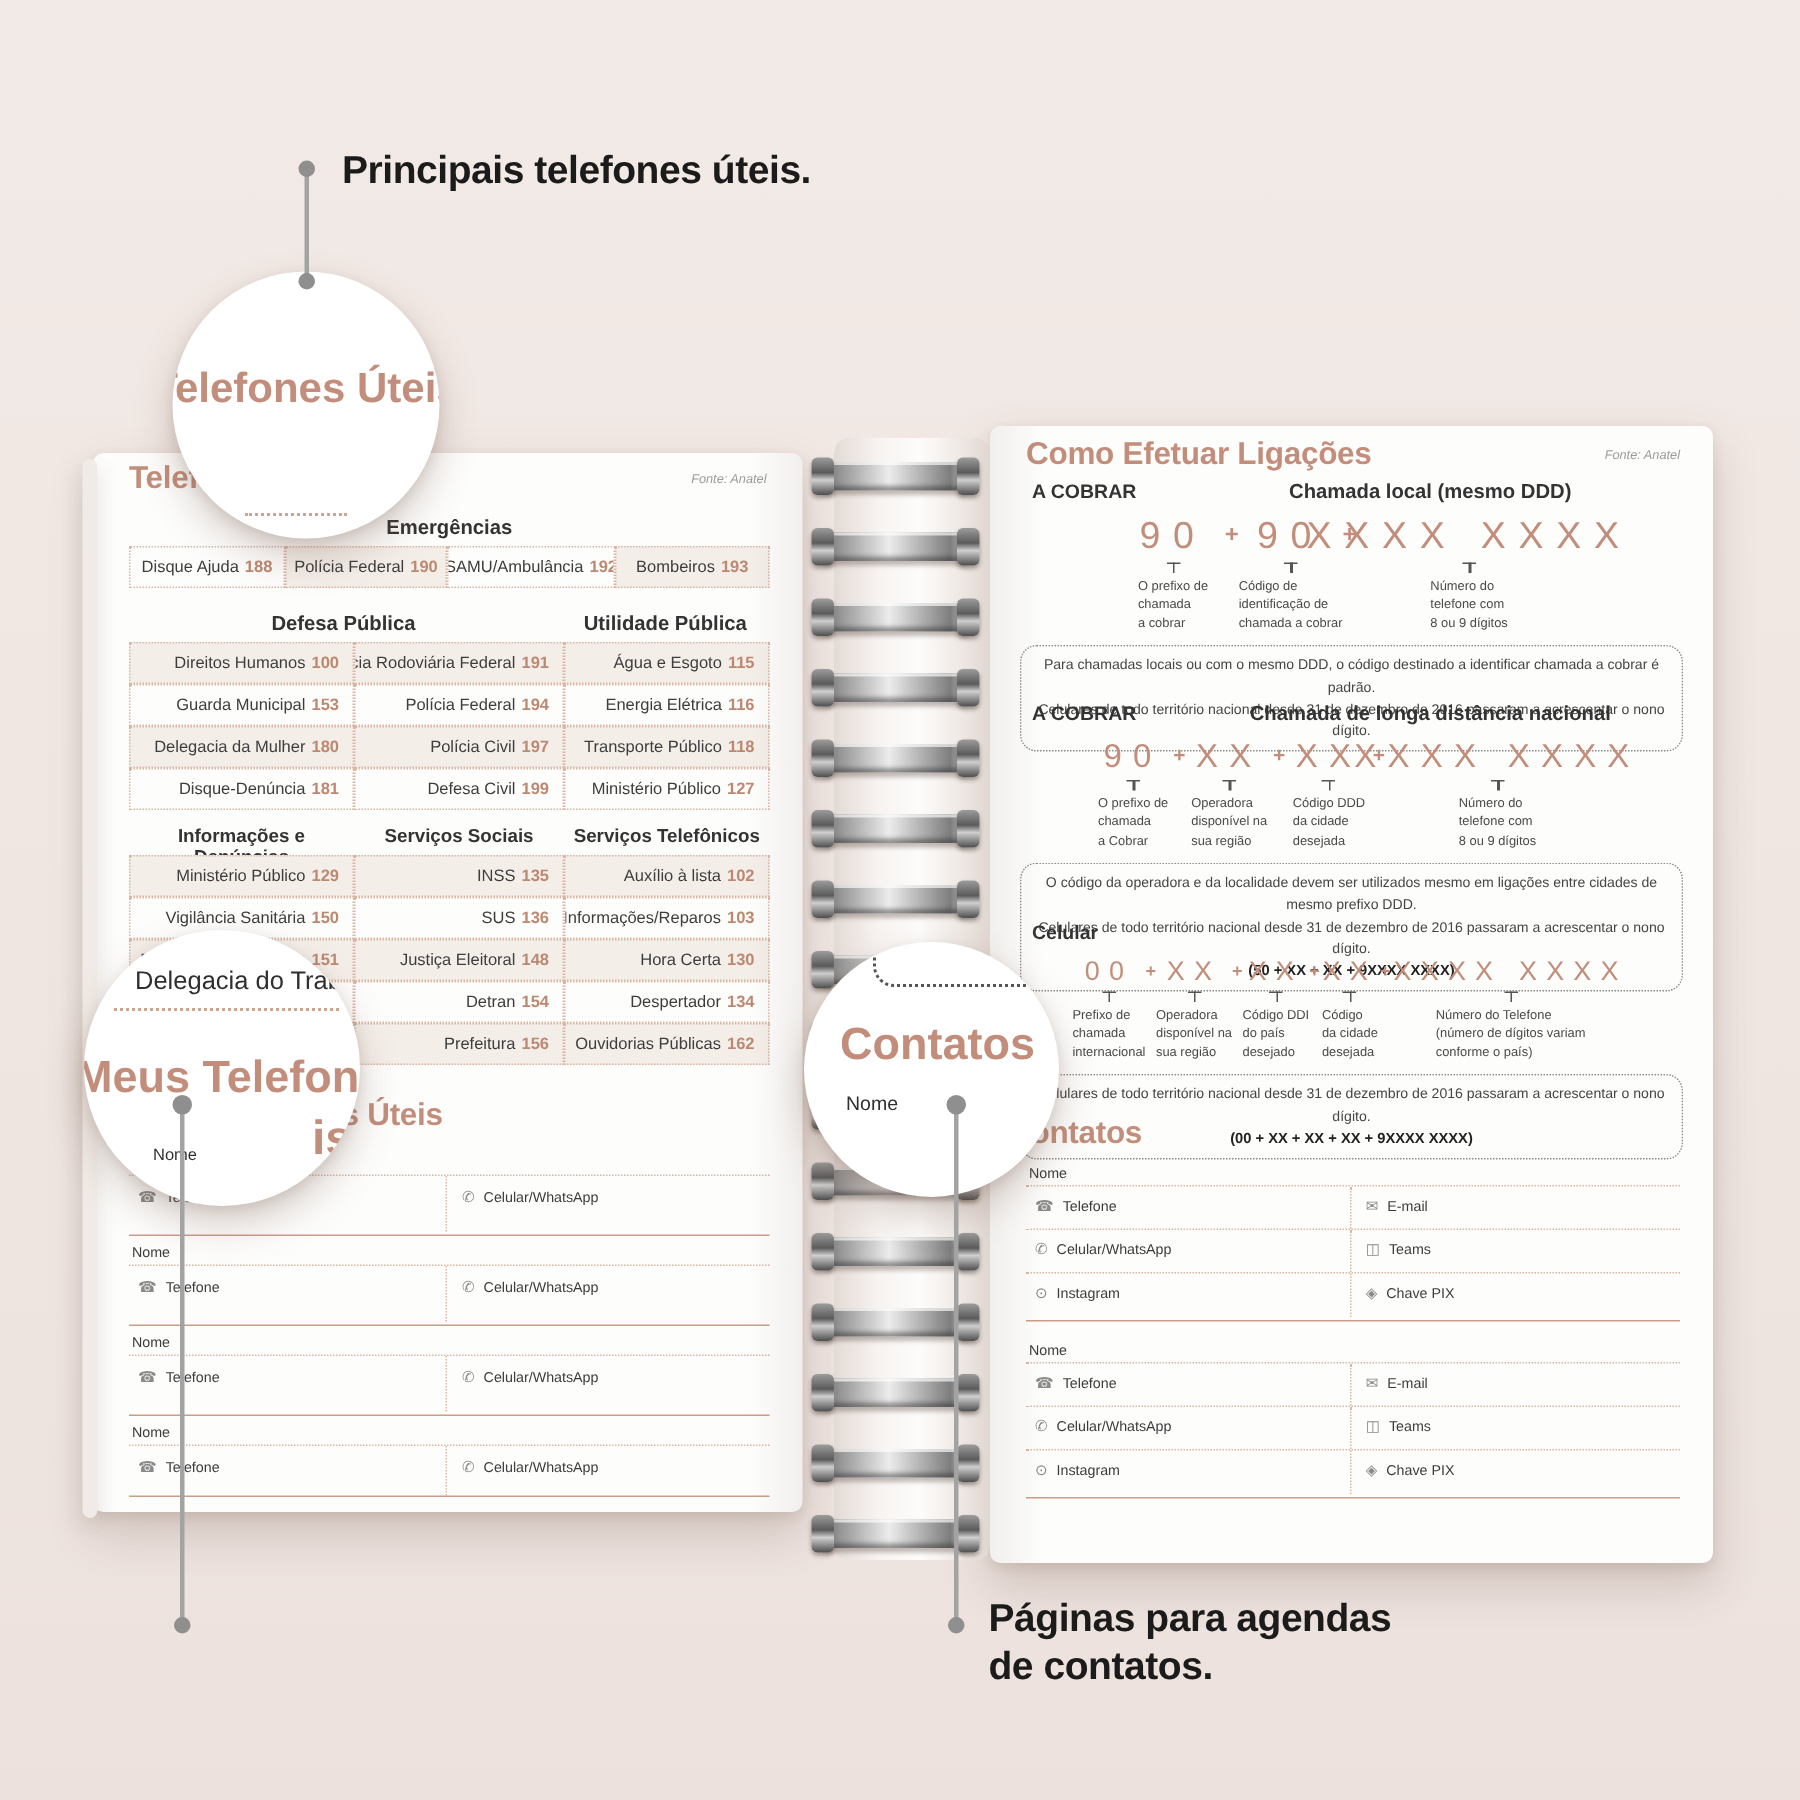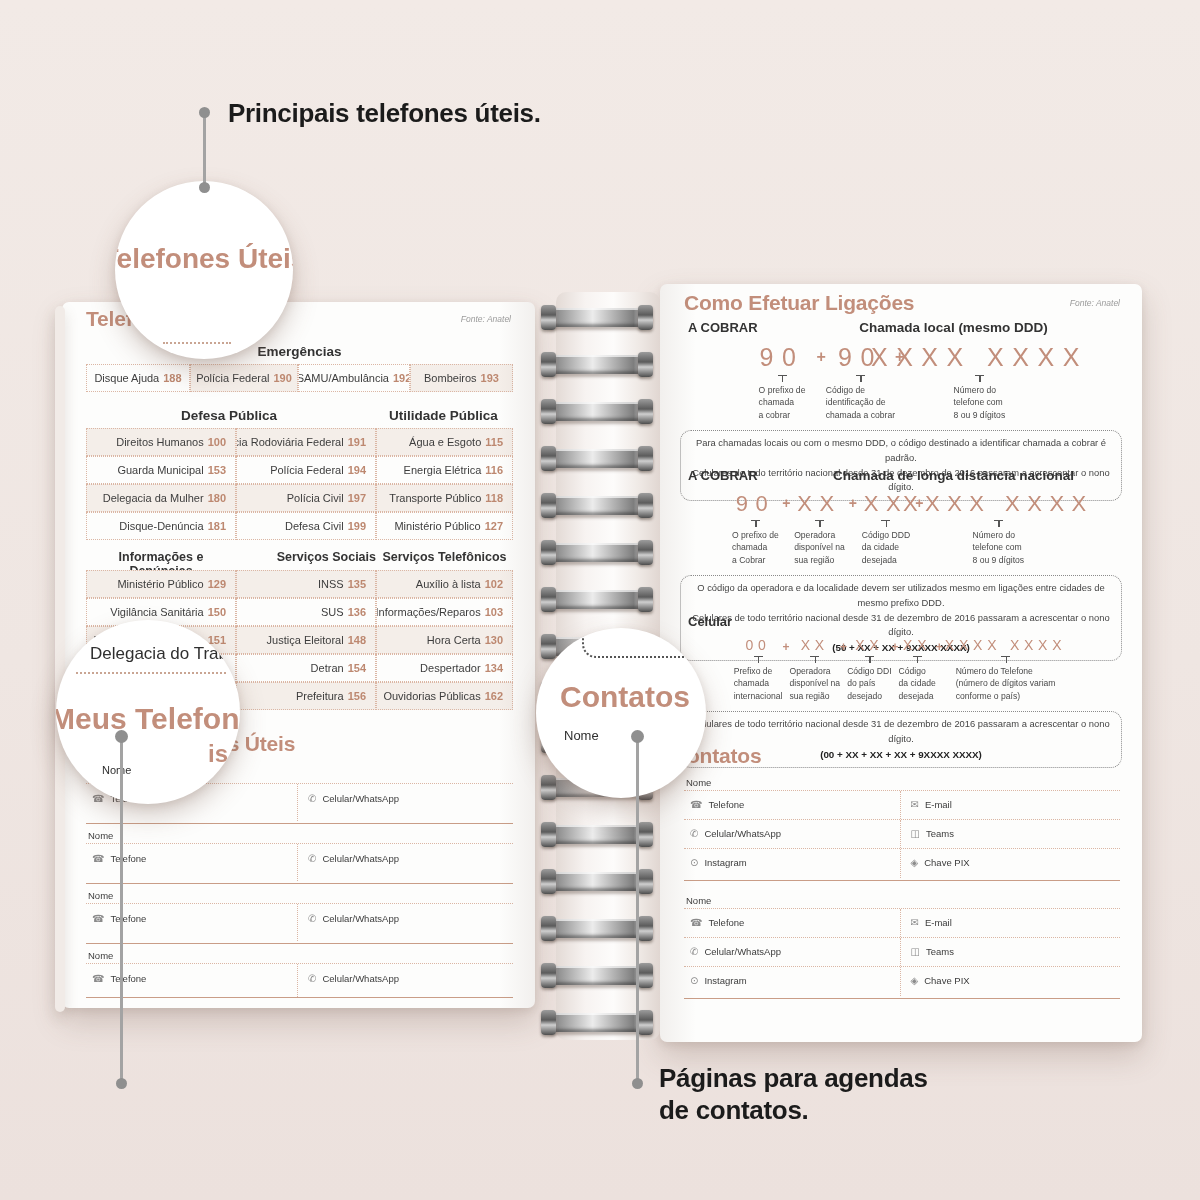--- a/index.html
+++ b/index.html
@@ -58,21 +58,21 @@
 
   
   .callsec{position:absolute;left:0;right:0;}
   .sec-head{position:relative;height:20px;}
   .sec-tag{position:absolute;left:28px;top:0;font-weight:bold;font-size:13px;color:#333;}
   .sec-heading{position:absolute;left:115px;right:10px;top:0;text-align:center;font-weight:bold;font-size:13.5px;color:#333;}
   .s3h{left:55px;right:30px;}
   .formula-row{display:flex;justify-content:center;align-items:flex-start;margin-top:3px;}
   .fgroup{display:flex;flex-direction:column;align-items:center;max-width:150px;}
   .digits{font-weight:normal;color:#c28e7b;letter-spacing:.34em;white-space:nowrap;}
-  .d1{font-size:25px;margin:0 12px;} .d2{font-size:22px;margin:0 7px;} .d3{font-size:14px;margin:0 2px;}
+  .d1{font-size:25px;margin:0 12px;} .d2{font-size:22px;margin:0 7px;} .d3{font-size:18px;margin:0 2px;}
   .fplus{color:#c28e7b;font-weight:bold;align-self:flex-start;}
   .p1{font-size:16px;margin-top:5px;} .p2{font-size:14px;margin-top:4px;} .p3{font-size:12px;margin-top:3px;}
   .tick{position:relative;width:9px;height:7px;margin:3px auto 2px;}
   .tick::before{content:"";position:absolute;left:0;right:0;top:0;height:1.2px;background:#555;}
   .tick::after{content:"";position:absolute;left:50%;top:0;width:1.2px;bottom:0;background:#555;}
   .glabel{font-size:8.6px;color:#4a4a4a;line-height:1.45;white-space:pre-line;}
   .note{border:1.5px dotted #8a8a8a;border-radius:11px;margin:9px 20px 0;padding:5px 10px;
     text-align:center;font-size:9.4px;color:#454545;line-height:1.55;}
   .note .nb{font-weight:bold;color:#222;font-size:9.8px;}
 
@@ -168,21 +168,21 @@
           <span class="cl">Defesa Civil</span>
           <span class="cn">199</span>
         </div>
       <div class="cell rgt">
           <span class="cl">Ministério Público</span>
           <span class="cn">127</span>
         </div>
     </div>
 
     <div class="sec-h" style="left:24px;top:248px;width:150px;font-size:12.5px;">Informações e Denúncias</div>
-    <div class="sec-h" style="left:174px;top:248px;width:140px;font-size:12.5px;text-align:right;">Serviços Sociais</div>
+    <div class="sec-h" style="left:174px;top:248px;width:140px;font-size:12.5px;">Serviços Sociais</div>
     <div class="sec-h" style="left:314px;top:248px;width:137px;font-size:12.5px;">Serviços Telefônicos</div>
     <div class="grid" style="left:24px;top:268px;grid-template-columns:150px 140px 137px;grid-auto-rows:28px;">
       <div class="cell rgt sh">
           <span class="cl">Ministério Público</span>
           <span class="cn">129</span>
         </div>
       <div class="cell rgt sh">
           <span class="cl">INSS</span>
           <span class="cn">135</span>
         </div>
@@ -522,21 +522,21 @@
 
   <div class="lens" style="left:115px;top:181px;width:178px;height:178px;">
     <div class="lens-title" style="left:50%;top:62px;transform:translateX(-50%);font-size:28px;">Telefones Úteis</div>
     <div class="dotfrag" style="left:48px;top:161px;width:68px;"></div>
   </div>
 
   <div class="lens" style="left:56px;top:620px;width:184px;height:184px;">
     <div class="lens-dark" style="left:34px;top:24px;font-size:17px;">Delegacia do Traba</div>
     <div class="dotfrag" style="left:20px;top:52px;width:150px;"></div>
     <div class="lens-title" style="left:-6px;top:82px;font-size:30px;">Meus Telefones Ú</div>
-    <div class="lens-title" style="left:152px;top:120px;font-size:24px;">is</div>
+    <div class="lens-title" style="left:152px;top:120px;font-size:32px;">is</div>
     <div class="lens-dark" style="left:46px;top:144px;font-size:11px;">Nome</div>
   </div>
 
   <div class="lens" style="left:536px;top:628px;width:170px;height:170px;">
     <div class="corner-frag" style="left:46px;top:-6px;width:118px;height:34px;"></div>
     <div class="lens-title" style="left:24px;top:52px;font-size:30px;">Contatos</div>
     <div class="lens-dark" style="left:28px;top:100px;font-size:13px;">Nome</div>
   </div>
 
   <div class="adot" style="left:199px;top:107px;width:11px;height:11px;"></div>

